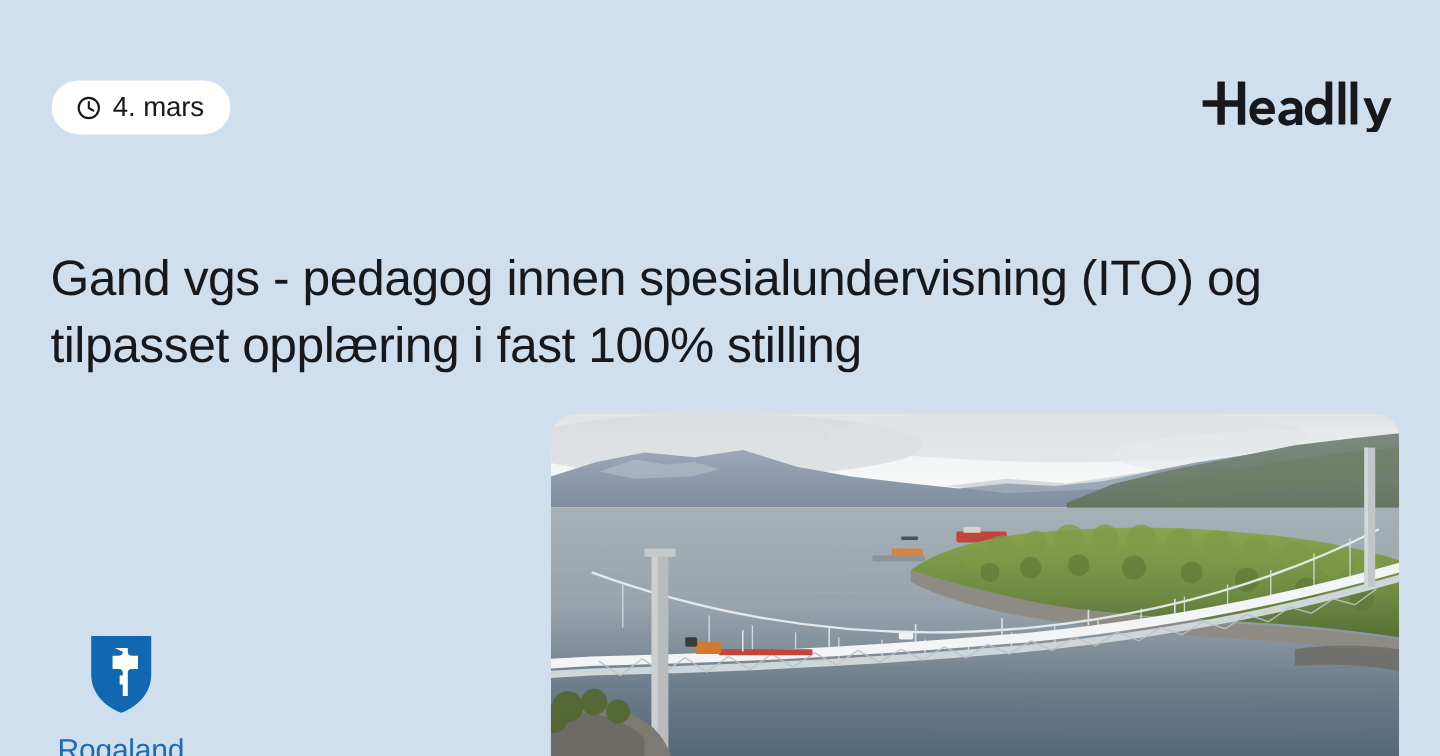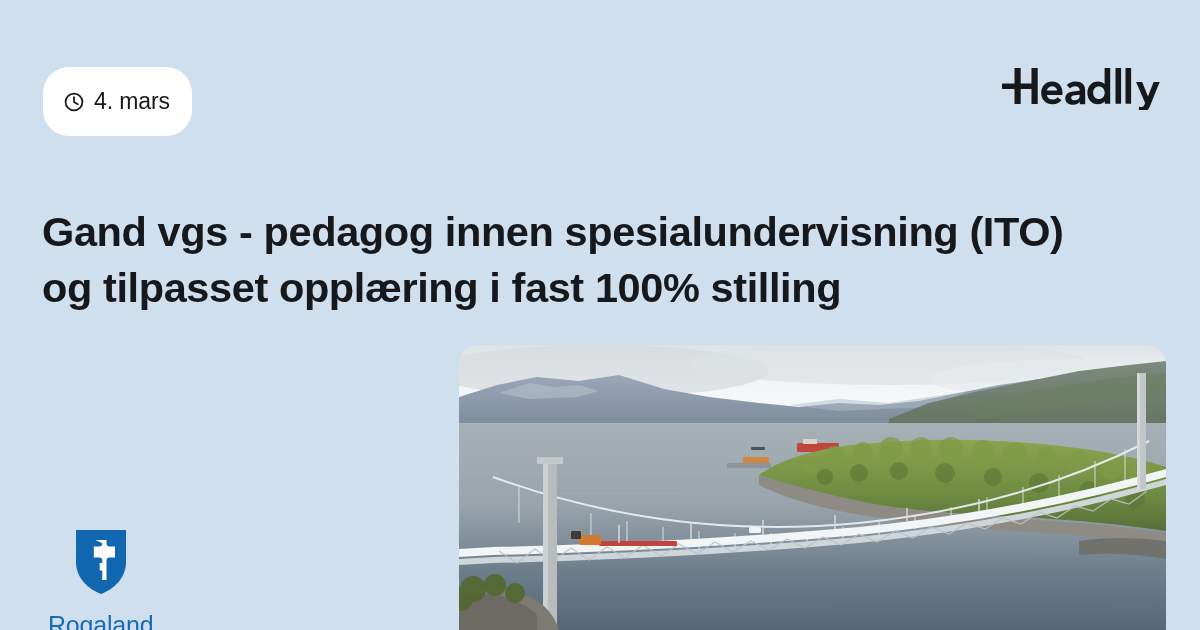--- a/index.html
+++ b/index.html
@@ -13,21 +13,21 @@
     font-family: "Liberation Sans", sans-serif;
     overflow: hidden;
     position: relative;
   }
 
   
   .date-badge {
     position: absolute;
     left: 43px;
     top: 67px;
-    height: 69px;
+    height: 45px;
     display: flex;
     align-items: center;
     gap: 9px;
     padding: 0 22px 0 20px;
     background: #ffffff;
     border-radius: 26px;
     box-sizing: border-box;
   }
   .clock-icon {
     width: 22px;
@@ -56,21 +56,21 @@
   
   .headline {
     position: absolute;
     left: 42px;
     top: 176px;
     width: 1070px;
     font-size: 41.5px;
     line-height: 1.35;
     color: #16181c;
     letter-spacing: -0.4px;
-    font-weight: 700;
+    font-weight: 400;
   }
 
   
   .photo {
     position: absolute;
     left: 459px;
     top: 345px;
     width: 707px;
     height: 285px;
     border-radius: 20px 20px 0 0;

